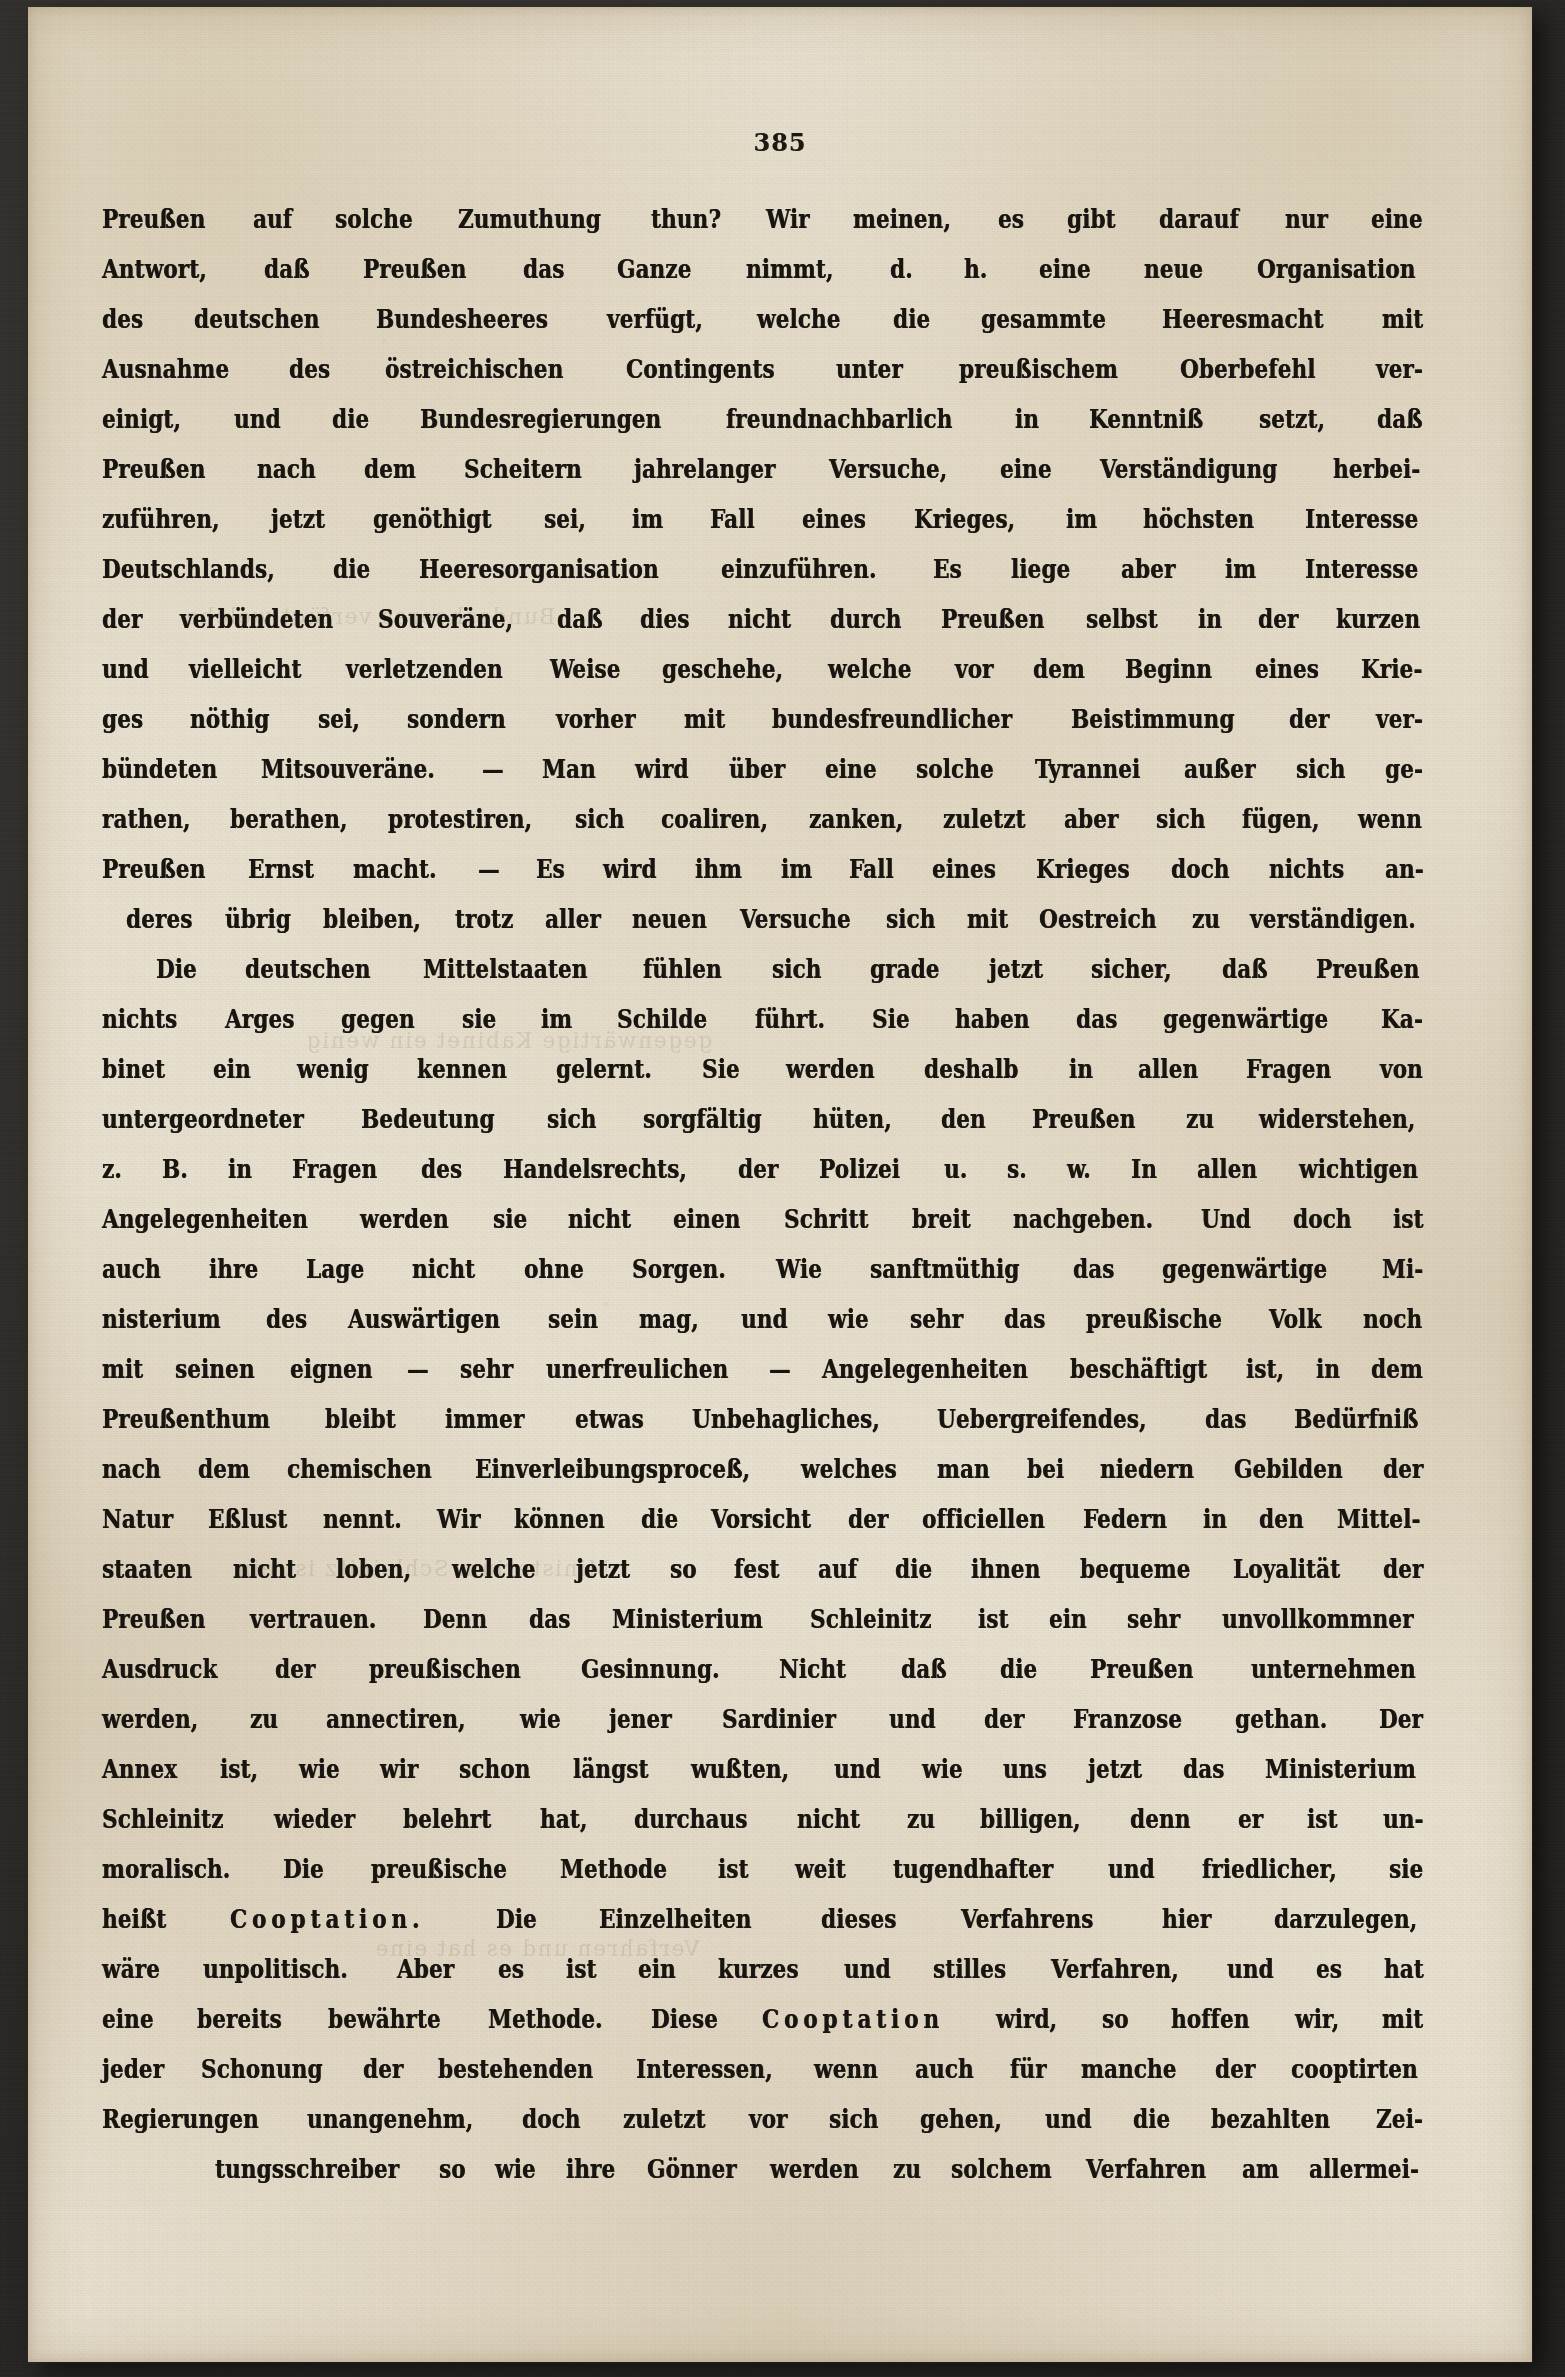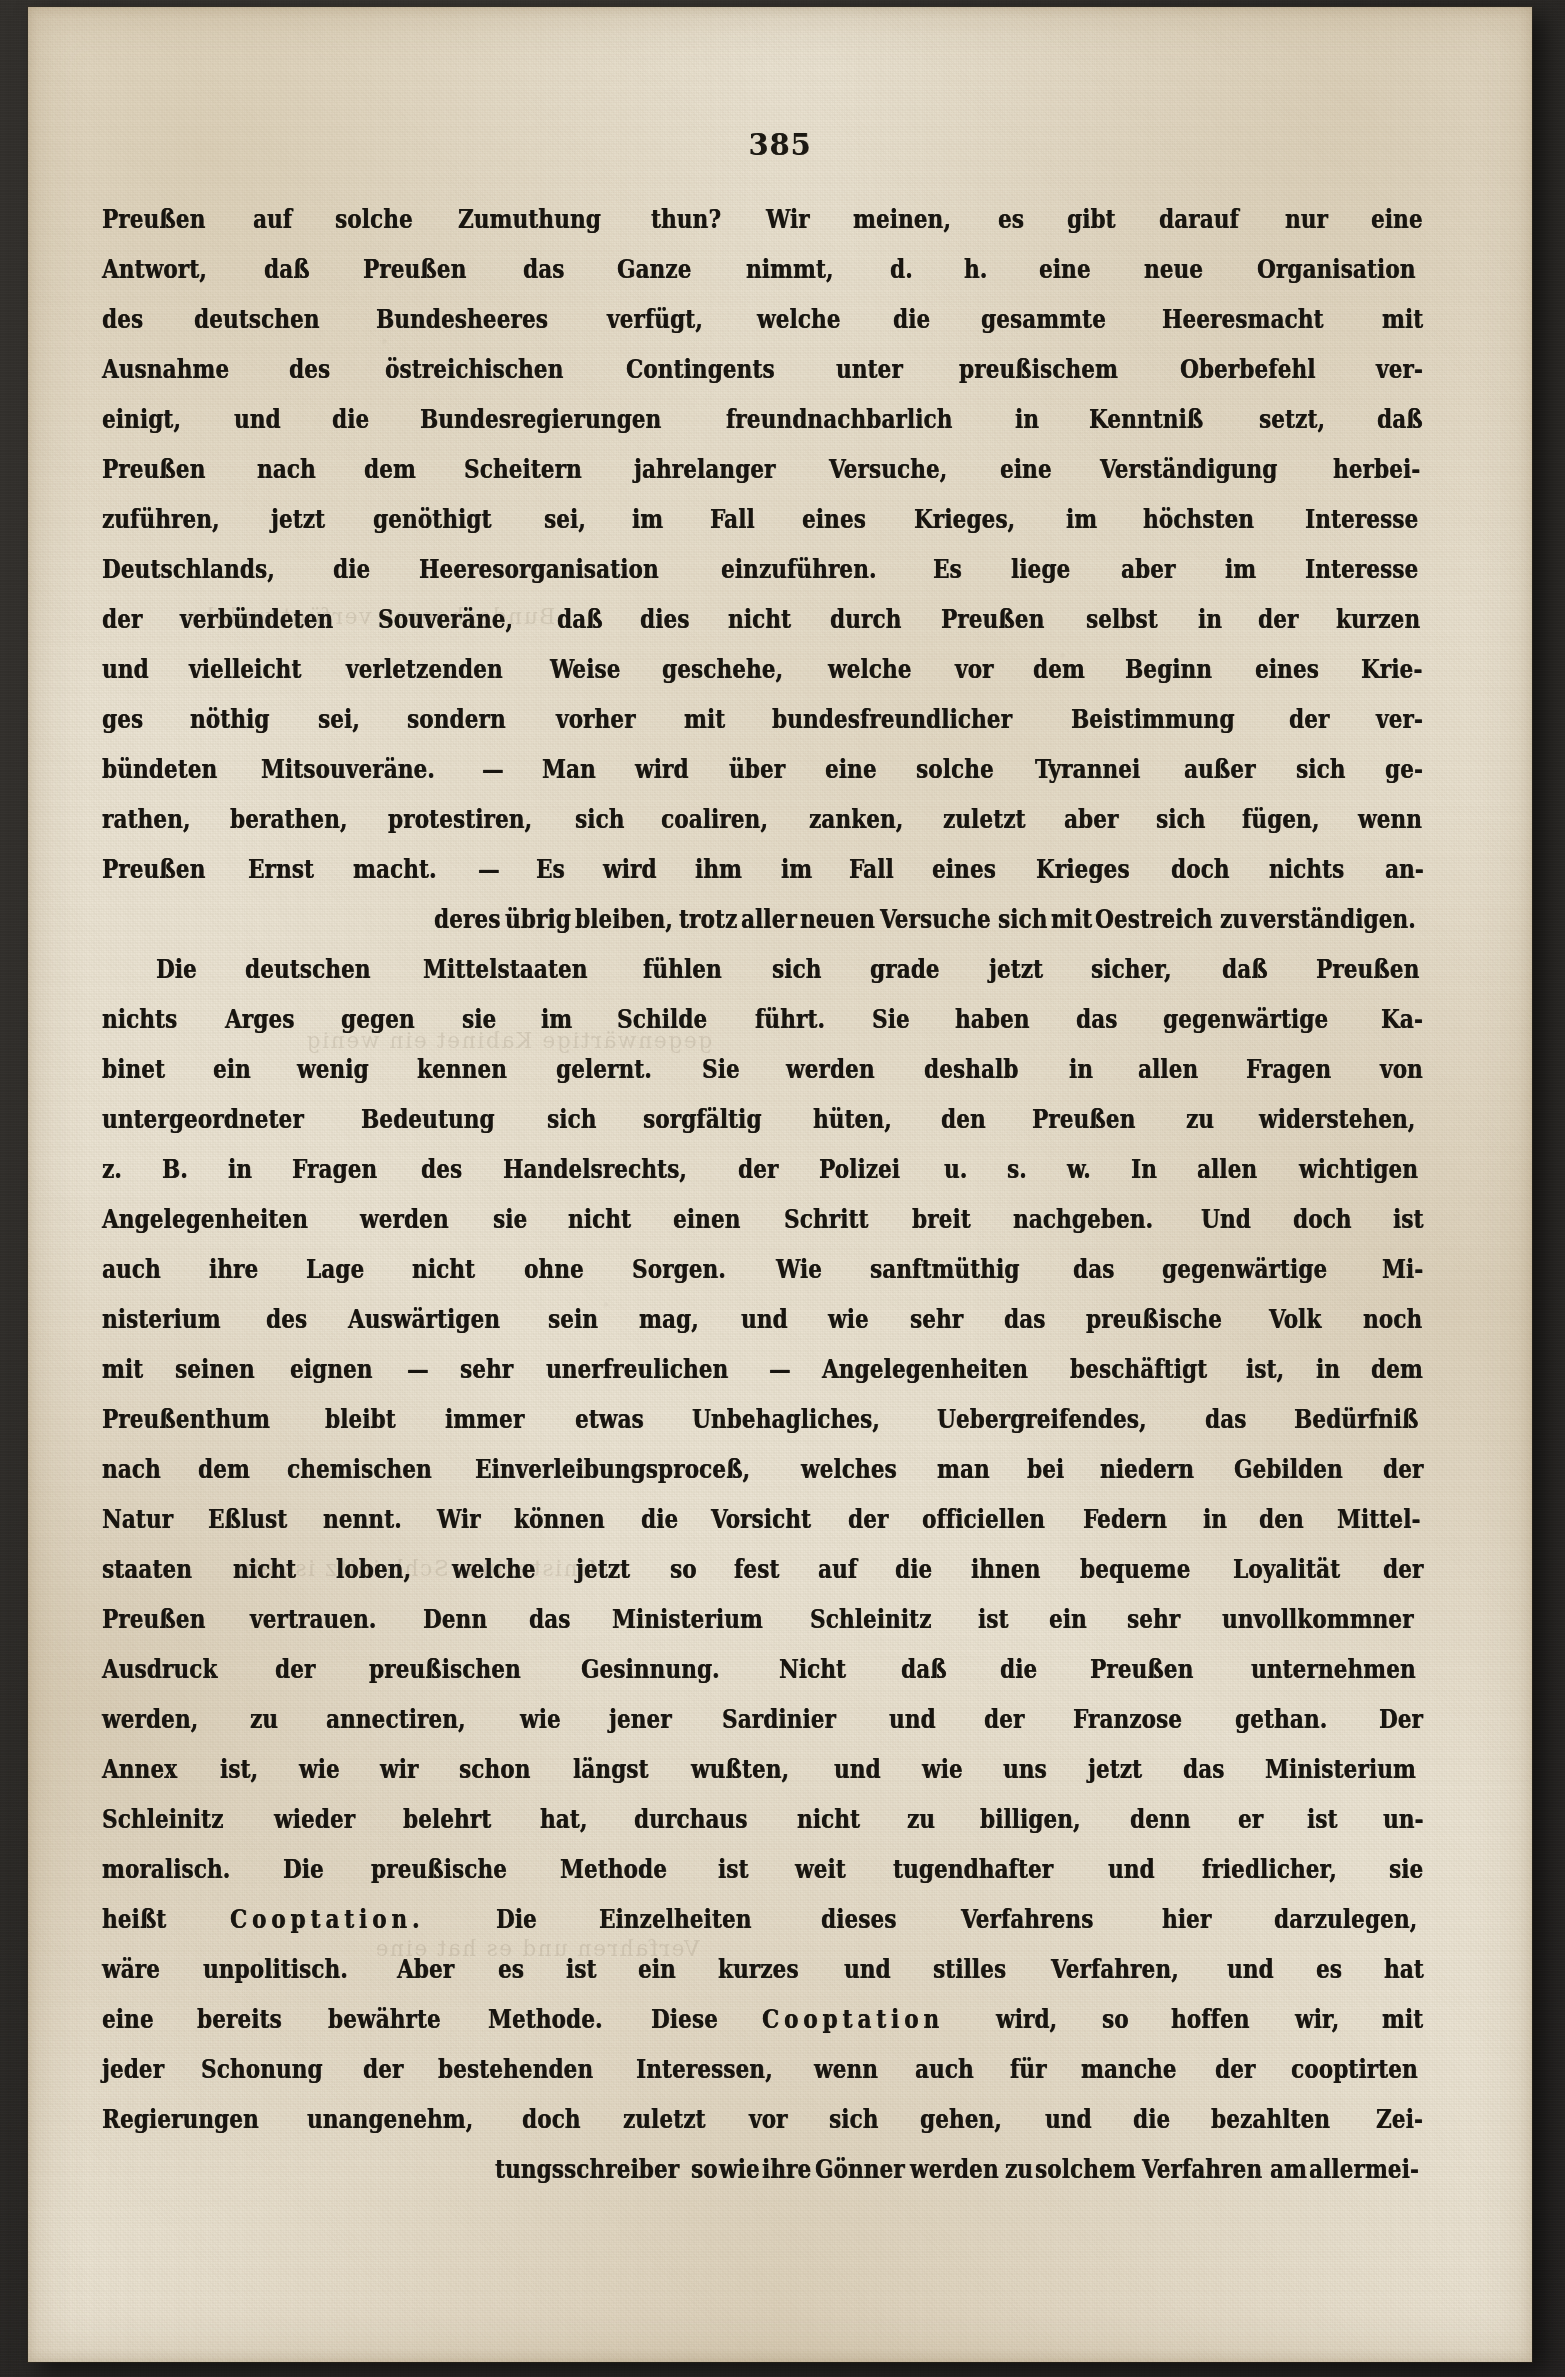--- a/index.html
+++ b/index.html
@@ -81,21 +81,21 @@
 
   
   #folio {
     position: absolute;
     top: 121px;
     left: 0;
     width: 100%;
     text-align: center;
     font-family: "DejaVu Serif", "Liberation Serif", serif;
     font-weight: 700;
-    font-size: 29px;
+    font-size: 24px;
     letter-spacing: 0.9px;
     color: #1c1913;
     text-shadow: 0.4px 0.4px 0 rgba(40,32,20,.45);
   }
 
   #text-column {
     position: absolute;
     left: 74px;
     top: 197px;
     width: 1324px;
@@ -105,20 +105,21 @@
   .ln {
     display: flex;
     justify-content: space-between;
     height: 50px;
     align-items: baseline;
     font-family: "DejaVu Serif", "Liberation Serif", serif;
     font-size: 25.5px;
     color: #181510;
     white-space: nowrap;
     letter-spacing: 0.1px;
+    gap: 28px;
   }
   
   .ln.ragged { justify-content: flex-end; }
   .ln.indent { padding-left: 54px; }
 
   .ln > span { display: inline-block; }
 
   
   .fr {
     font-family: "DejaVu Serif", "Liberation Serif", serif;

